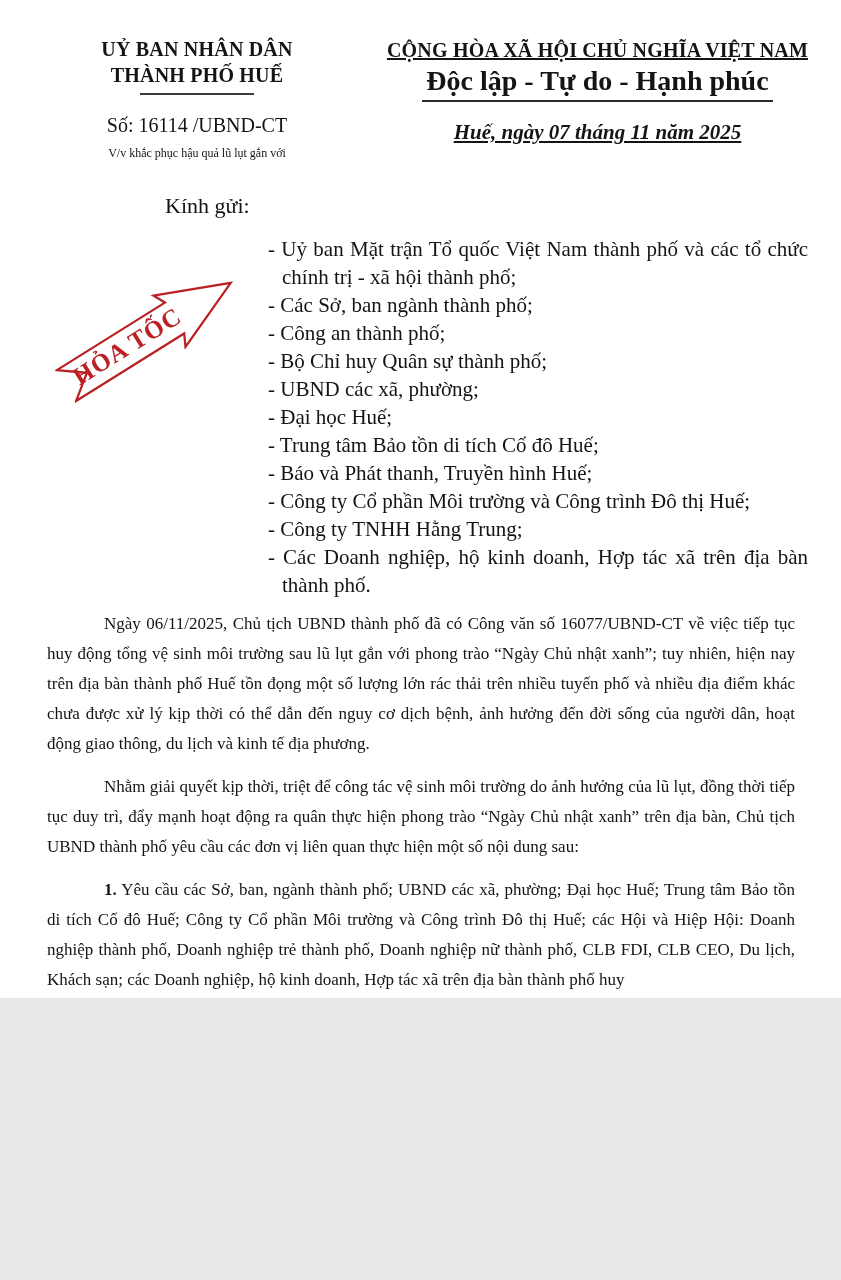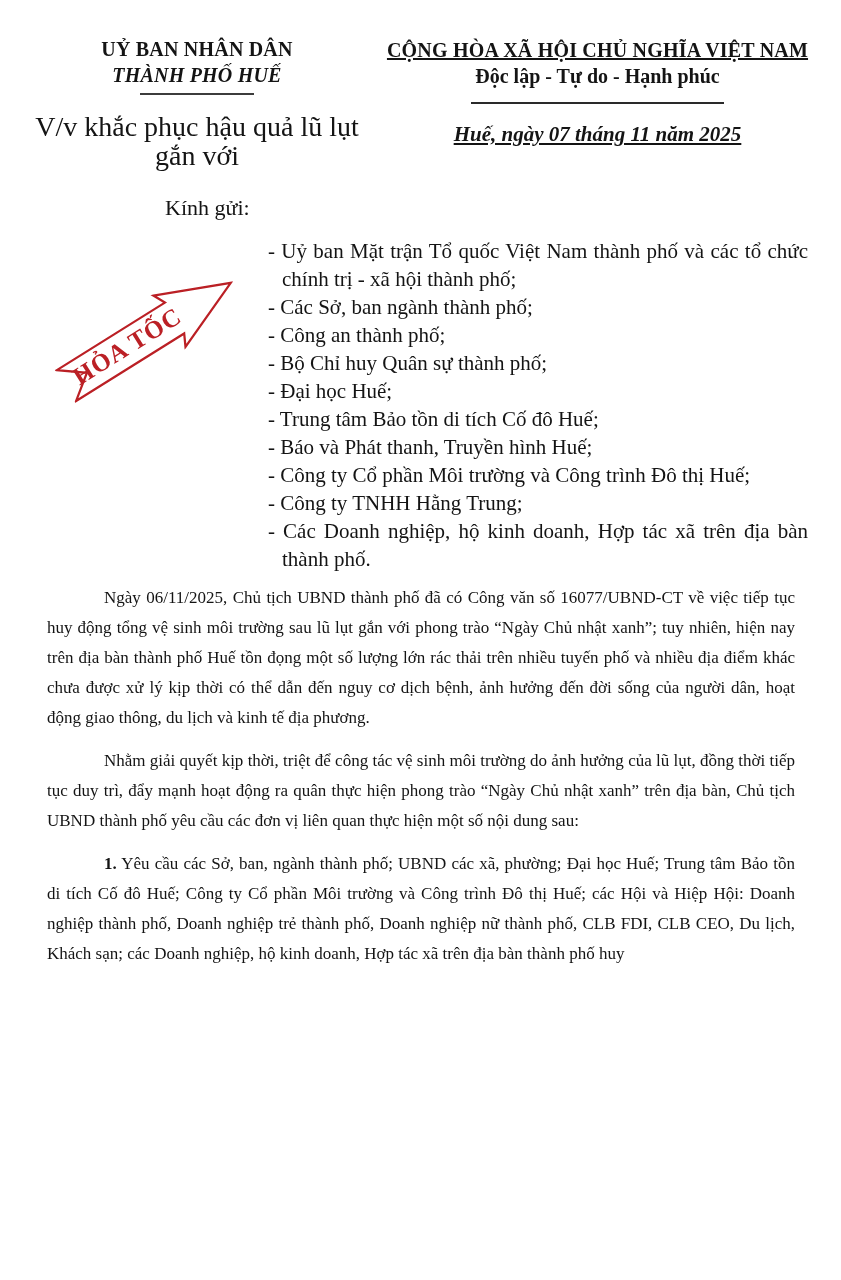--- a/index.html
+++ b/index.html
@@ -1,40 +1,40 @@
 <!DOCTYPE html>
 <html style="--stamp-color: #bb2025;"><head>
 <meta charset="utf-8">
 <style>
   * { margin: 0; padding: 0; box-sizing: border-box; }
   html, body { background: #e8e8e8; }
   .page {
     position: relative;
     width: 841px;
-    height: 1280px;
+    height: 998px;
     margin: 0 auto;
     background: #ffffff;
     color: #141414;
     font-family: "Liberation Serif", "DejaVu Serif", serif;
     overflow: hidden;
   }
   
   .header { display: flex; padding: 36px 22px 0 26px; }
   .header-left { width: 342px; text-align: center; }
   .org-parent { font-size: 20px; font-weight: bold; line-height: 26px; letter-spacing: .2px; }
-  .org-name   { font-size: 20px; font-weight: bold; line-height: 26px; letter-spacing: .2px; font-style: italic; }
+  .org-name   { font-size: 20px; font-weight: bold; line-height: 26px; letter-spacing: .2px; }
   .org-rule   { width: 114px; border-top: 2px solid #3c3c3c; margin: 5px auto 17px auto; }
   .doc-number { font-size: 20px; line-height: 27px; }
-  .subject-line { font-size: 28px; line-height: 29px; }
+  .subject-line { font-size: 12px; line-height: 29px; }
   .header-right { flex: 1; text-align: center; padding-left: 8px; text-decoration: underline; }
   .national-title { font-size: 20px; font-weight: bold; line-height: 28px; letter-spacing: .2px; }
   .motto {
     display: inline-block;
-    font-size: 20px; font-weight: bold;
-    padding: 1px 4px 14px 4px;
+    font-size: 28px; font-weight: bold;
+    padding: 1px 4px 3px 4px;
     border-bottom: 2px solid #2a2a2a;
   }
   .place-date { font-size: 21px; font-weight: bold; font-style: italic; margin-top: 18px; }
   
   .salutation { margin: 24px 0 0 165px; font-size: 22px; line-height: 28px; }
   .recipients { margin: 15px 24px 0 268px; width: 540px; font-size: 21px; line-height: 28px; }
   .recipient-item { padding-left: 14px; text-indent: -14px; text-align: justify; }
   
   :root { --stamp-color: #bb2025; }
   .stamp {
@@ -57,20 +57,21 @@
 </head>
 <body>
 
 <div class="page">
 
   <div class="header">
     <div class="header-left">
       <div class="org-parent">UỶ BAN NHÂN DÂN</div>
       <div class="org-name">THÀNH PHỐ HUẾ</div>
       <div class="org-rule"></div>
+      <div class="doc-number">Số: 16114 /UBND-CT</div>
       <div class="subject-line">V/v khắc phục hậu quả lũ lụt gắn với</div>
     </div>
     <div class="header-right">
       <div class="national-title">CỘNG HÒA XÃ HỘI CHỦ NGHĨA VIỆT NAM</div>
       <div><span class="motto">Độc lập - Tự do - Hạnh phúc</span></div>
       <div class="place-date">Huế, ngày 07 tháng 11 năm 2025</div>
     </div>
   </div>
 
   <div class="salutation">Kính gửi:</div>
@@ -80,20 +81,21 @@
       <polygon points="2,16 150,16 143,2 227,37 143,72 150,58 2,58 30,37" fill="none" stroke="#bb2025" stroke-width="2.6" stroke-linejoin="miter"></polygon>
     </svg>
     <span class="stamp-label">HỎA TỐC</span>
   </div>
 
   <div class="recipients">
     <div class="recipient-item">- Uỷ ban Mặt trận Tổ quốc Việt Nam thành phố và các tổ chức chính trị - xã hội thành phố;</div>
     <div class="recipient-item">- Các Sở, ban ngành thành phố;</div>
     <div class="recipient-item">- Công an thành phố;</div>
     <div class="recipient-item">- Bộ Chỉ huy Quân sự thành phố;</div>
+    <div class="recipient-item">- UBND các xã, phường;</div>
     <div class="recipient-item">- Đại học Huế;</div>
     <div class="recipient-item">- Trung tâm Bảo tồn di tích Cố đô Huế;</div>
     <div class="recipient-item">- Báo và Phát thanh, Truyền hình Huế;</div>
     <div class="recipient-item">- Công ty Cổ phần Môi trường và Công trình Đô thị Huế;</div>
     <div class="recipient-item">- Công ty TNHH Hằng Trung;</div>
     <div class="recipient-item">- Các Doanh nghiệp, hộ kinh doanh, Hợp tác xã trên địa bàn thành phố.</div>
   </div>
 
   <div class="body">
     <p>Ngày 06/11/2025, Chủ tịch UBND thành phố đã có Công văn số 16077/UBND-CT về việc tiếp tục huy động tổng vệ sinh môi trường sau lũ lụt gắn với phong trào “Ngày Chủ nhật xanh”; tuy nhiên, hiện nay trên địa bàn thành phố Huế tồn đọng một số lượng lớn rác thải trên nhiều tuyến phố và nhiều địa điểm khác chưa được xử lý kịp thời có thể dẫn đến nguy cơ dịch bệnh, ảnh hưởng đến đời sống của người dân, hoạt động giao thông, du lịch và kinh tế địa phương.</p>

